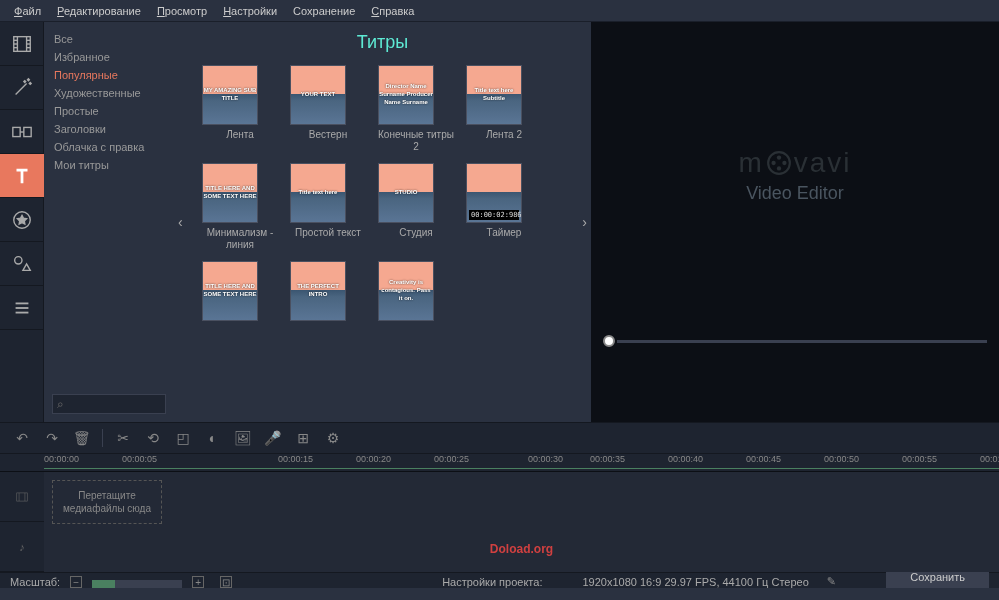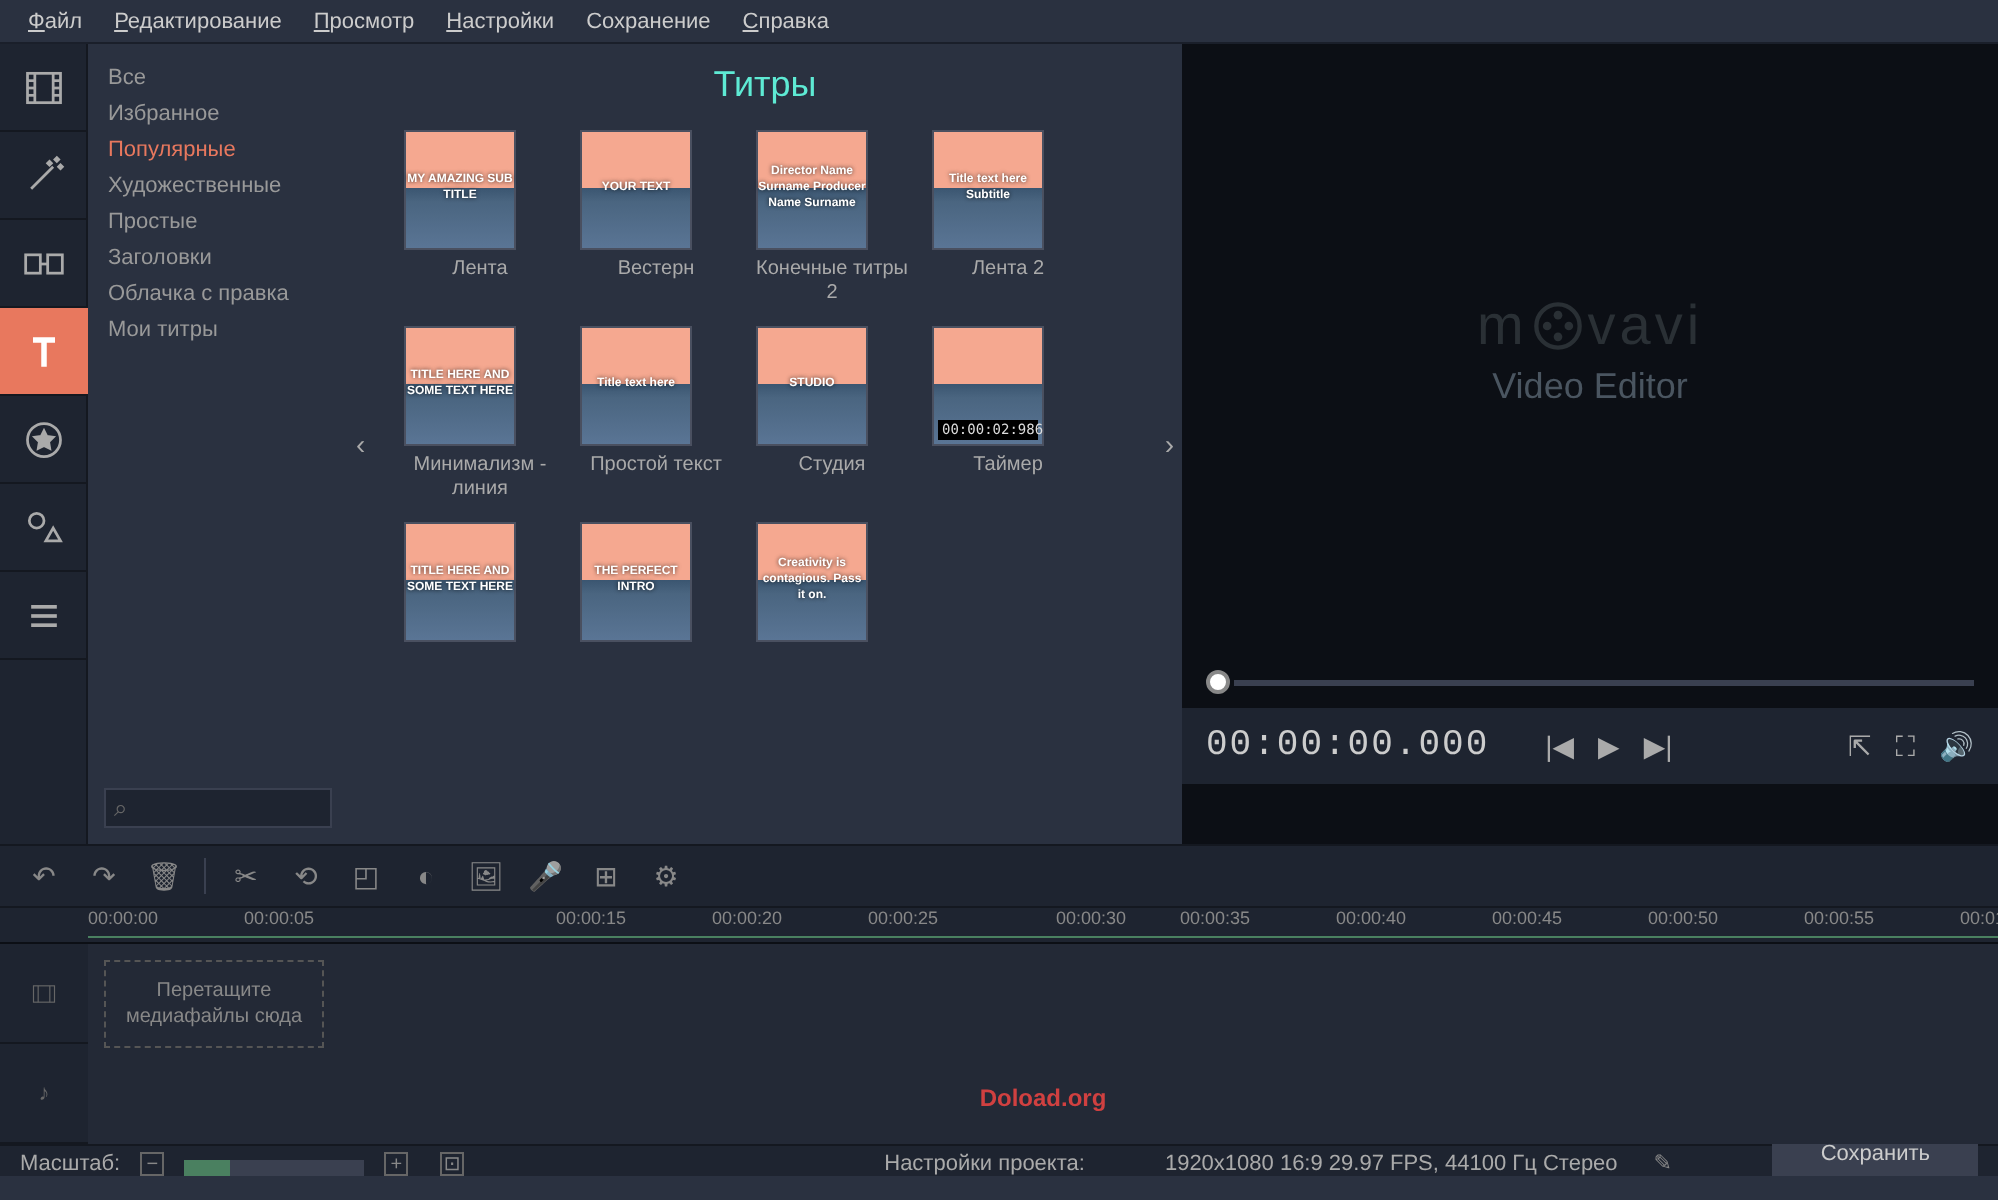--- a/index.html
+++ b/index.html
@@ -236,33 +236,20 @@
             <circle cx="7" cy="12" r="2" fill="#2a3035"></circle>
           </svg>
         <span>vavi</span>
       </div>
       <div class="pvsub">Video Editor</div>
     </div>
     <div class="pbar">
       <div class="ph"></div>
       <div class="pt"></div>
     </div>
-    <div class="pctrl">
-      <span class="tcode">00:00:00.000</span>
-      <div class="pbtns">
-        <span class="pbtn">|◀</span>
-        <span class="pbtn">▶</span>
-        <span class="pbtn">▶|</span>
-      </div>
-      <div class="prbtns">
-        <span class="pbtn">⇱</span>
-        <span class="pbtn">⛶</span>
-        <span class="pbtn">🔊</span>
-      </div>
-    </div>
   </div>
 </div>
 
 <div class="etb">
   <span class="ebtn">↶</span>
   <span class="ebtn">↷</span>
   <span class="ebtn">🗑</span>
   <div class="esep"></div>
   <span class="ebtn">✂</span>
   <span class="ebtn">⟲</span>

